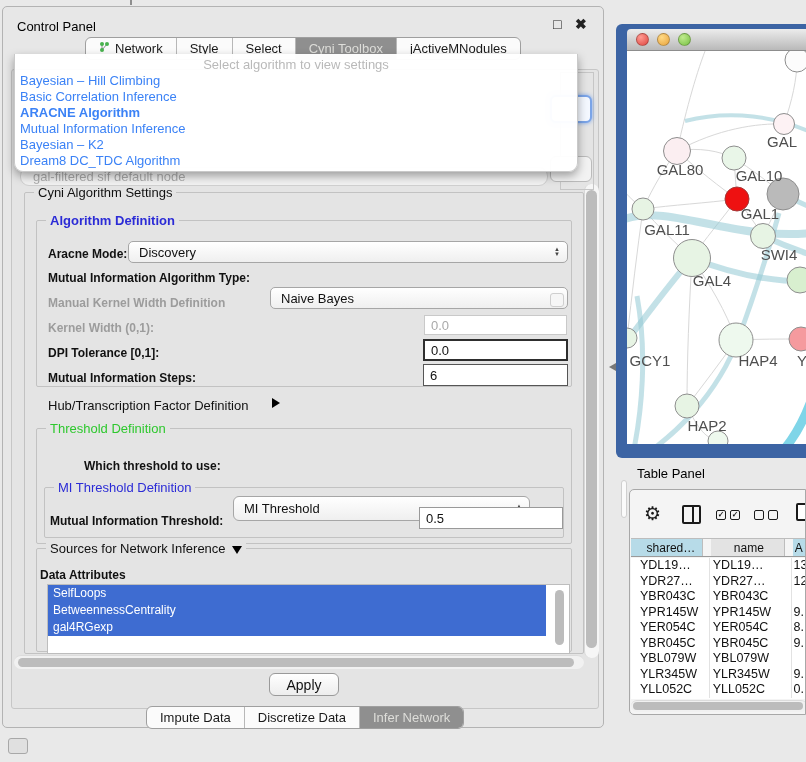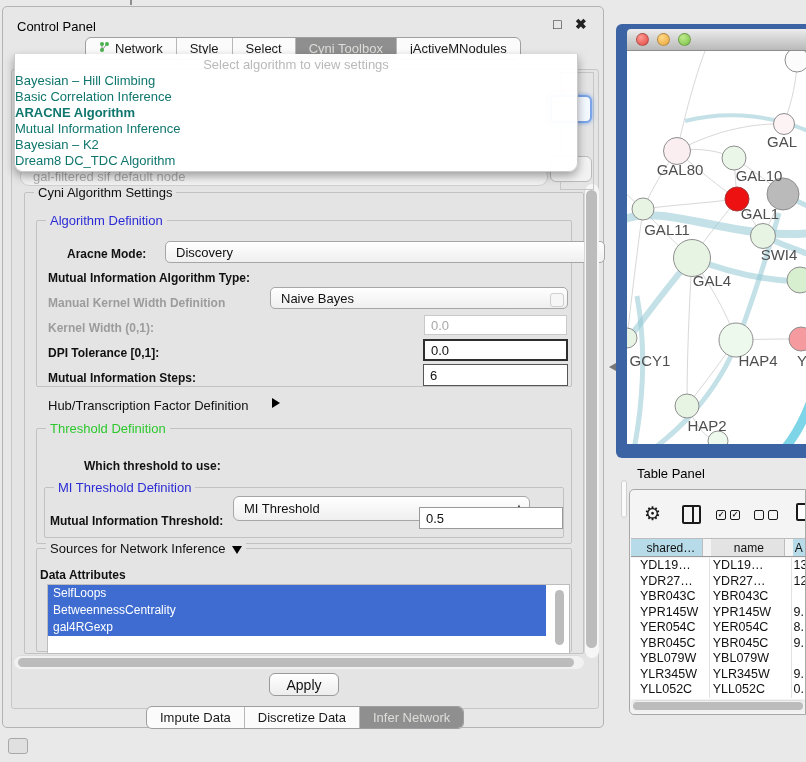--- a/index.html
+++ b/index.html
@@ -43,21 +43,21 @@
   .field.mid { border:1px solid #555; }
   .field.dis { border:1px solid #c9c9c9; color:#a9a9a9; }
 
   .chk { width:14px; height:14px; border:1px solid #cfcfcf; border-radius:3px; background:#f6f6f6; }
 
   
   .dd { left:14px; top:54px; width:564px; height:118px; background:rgba(255,255,255,0.97);
         border:1px solid #c9c9c9; border-top:none; border-radius:0 0 9px 9px;
         box-shadow:0 4px 10px rgba(0,0,0,0.35); z-index:50; padding-top:2px; }
   .dd-ph { text-align:center; color:#b9b9b9; font-size:13px; height:17px; line-height:17px; }
-  .dd-item { height:16px; line-height:16px; font-size:13px; color:#0f766e; white-space:nowrap; }
+  .dd-item { height:16px; line-height:16px; font-size:13px; padding-left:5px; color:#3b82f6; white-space:nowrap; }
   .dd-item.bold { font-weight:bold; }
 
   
   .attr-list { background:#fff; border:1px solid #bdbdbd; }
   .attr-item { height:17px; line-height:17px; font-size:12px; padding-left:5px;
                background:#3e6cd1; color:#fff; width:calc(100% - 23px); white-space:nowrap; }
 
   .btn { background:linear-gradient(#ffffff,#ededed); border:1px solid #9a9a9a; border-radius:6px;
          font-size:14px; display:flex; align-items:center; justify-content:center; }
 
@@ -145,25 +145,25 @@
   <div class="dd-item bold">ARACNE Algorithm</div>
   <div class="dd-item">Mutual Information Inference</div>
   <div class="dd-item">Bayesian – K2</div>
   <div class="dd-item">Dream8 DC_TDC Algorithm</div>
 </div>
 
 <div class="abs grp" style="left:24px; top:192px; width:560px; height:462px;">
   <span class="grp-title">Cyni Algorithm Settings</span>
 </div>
 
-<div class="abs grp" style="left:36px; top:220px; width:536px; height:167px;">
+<div class="abs grp" style="left:36px; top:220px; width:536px; height:167px;font-weight:bold;">
   <span class="grp-title t-blue">Algorithm Definition</span>
 </div>
-<div class="abs lbl" style="left:48px; top:247px;margin-left:19px;">Aracne Mode:</div>
-<div class="abs combo" style="left:128px; top:241px; width:440px; height:22px;margin-left:37px;">
+<div class="abs lbl" style="left:48px; top:247px;">Aracne Mode:</div>
+<div class="abs combo" style="left:128px; top:241px; width:440px; height:22px;">
   <span>Discovery</span>
   <span class="arrows">
       <span>▲</span>
       <span>▼</span>
     </span>
 </div>
 <div class="abs lbl" style="left:48px; top:271px;">Mutual Information Algorithm Type:</div>
 <div class="abs combo" style="left:270px; top:265px; width:298px; height:22px;">
   <span>Naive Bayes</span>
   <span class="arrows">

